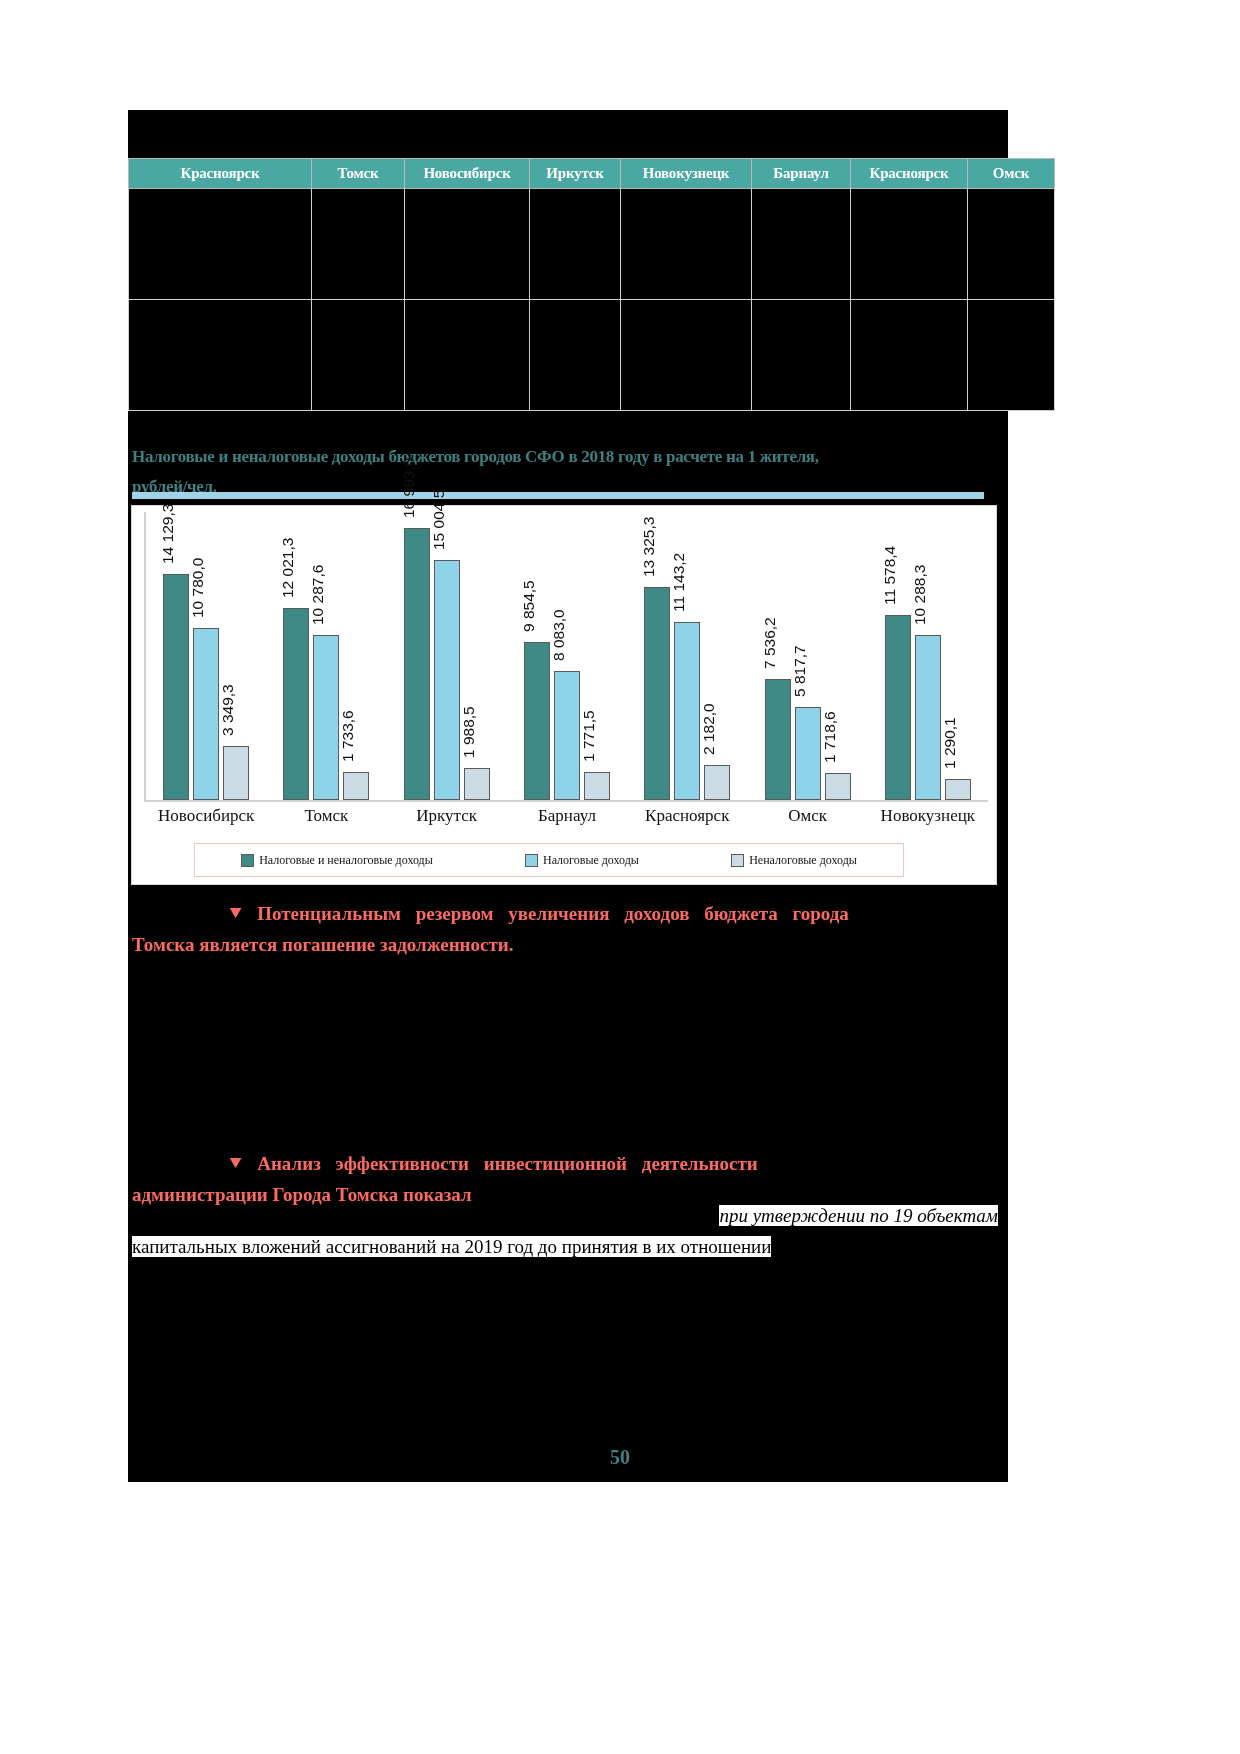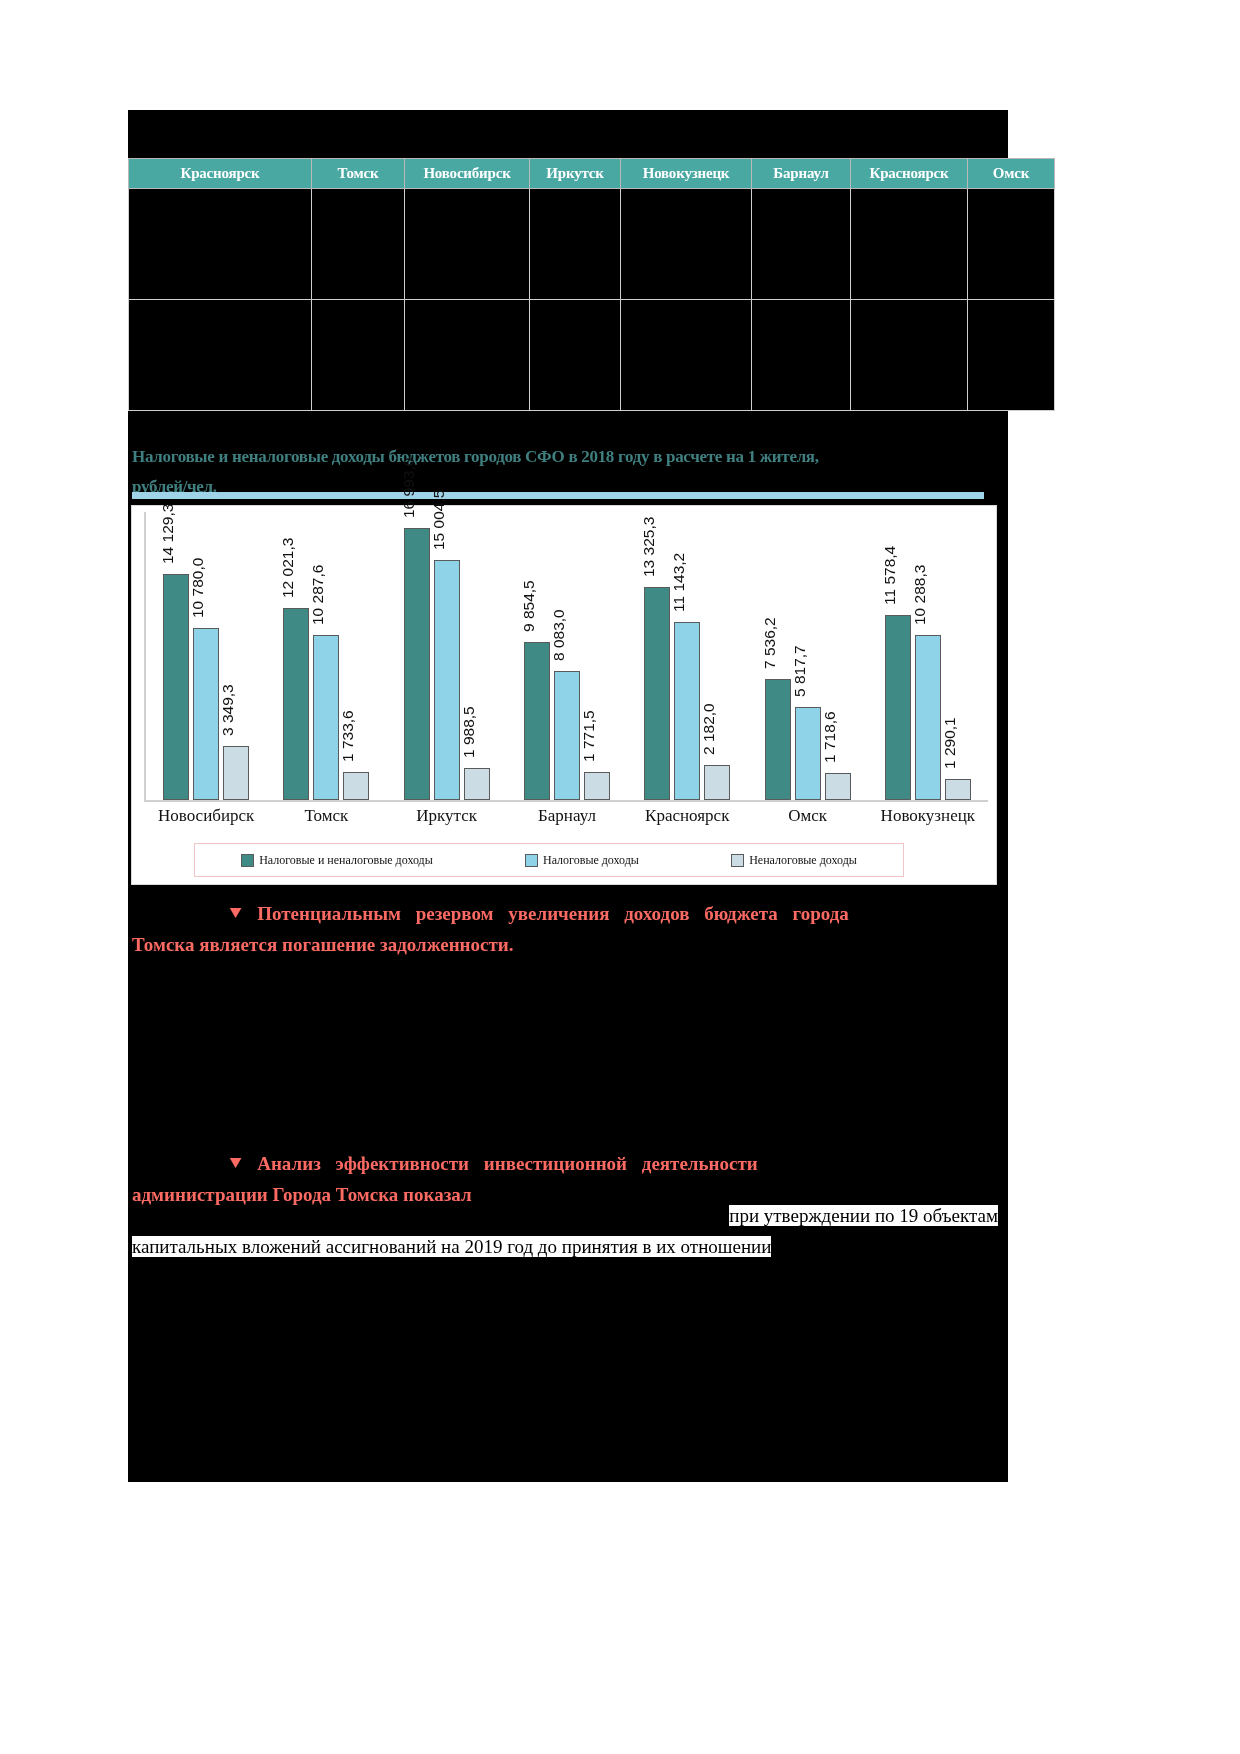--- a/index.html
+++ b/index.html
@@ -248,21 +248,21 @@
   }
   .white-text span.seg {
     background: #ffffff;
     box-decoration-break: clone;
     -webkit-box-decoration-break: clone;
   }
   .wt-line {
     display: block;
     white-space: nowrap;
   }
-  .wt-line.l1 { text-align: right; }
+  .wt-line.l1 { text-align: right; font-style: italic; }
 
   
   .page-number {
     position: absolute;
     left: 0;
     top: 1446px;
     width: 1240px;
     text-align: center;
     color: #3f7f80;
     font-family: "Liberation Serif", serif;
@@ -459,14 +459,15 @@
 
   <div class="red-para" id="red-para-1">
     <span class="bullet">⯆</span><span class="spaced">Потенциальным  резервом  увеличения  доходов  бюджета  города</span><br><span>Томска является погашение задолженности.</span>
   </div>
 
   <div class="white-text">
     <span class="wt-line l1"><span class="seg">при утверждении по 19 объектам</span></span>
     <span class="wt-line"><span class="seg">капитальных вложений ассигнований на 2019 год до принятия в их отношении</span></span>
   </div>
 
+  <div class="page-number">50</div>
 
 </div>
 
 </body></html>

